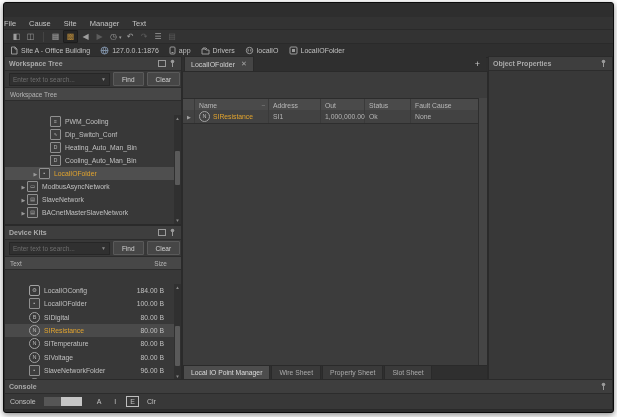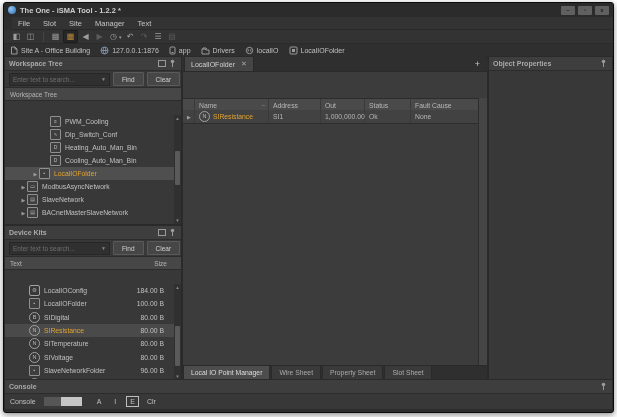--- a/index.html
+++ b/index.html
@@ -4,21 +4,21 @@
 <style>
   html,body{margin:0;padding:0;}
   body{width:617px;height:417px;background:#ffffff;font-family:"Liberation Sans",sans-serif;position:relative;overflow:hidden;}
   .window{position:absolute;left:3px;top:2px;width:609px;height:409px;background:#2e2e2e;border:1px solid #0c0c0c;border-radius:3px;box-shadow:0 2px 6px rgba(0,0,0,.45);overflow:hidden;}
   
   .titlebar{position:absolute;left:0;top:0;right:0;height:14px;background:#2b2b2b;display:flex;align-items:center;padding:0 4px;}
   .logo{width:8px;height:8px;border-radius:50%;background:radial-gradient(circle at 35% 35%,#8fc3f0,#2f6fb4);margin-right:4px;flex:none;}
   .title-text{font-size:7.5px;font-weight:bold;color:#cfcfcf;white-space:nowrap;flex:1;}
   .winbtn{width:14px;height:9px;background:#606060;border-radius:1px;color:#222;font-size:6px;line-height:9px;text-align:center;margin-left:3px;flex:none;font-weight:bold;}
   
-  .menubar{position:absolute;left:8px;top:14px;right:0;height:12px;background:#333333;border-bottom:1px solid #2a2a2a;display:flex;align-items:center;padding-left:6px;}
+  .menubar{position:absolute;left:0;top:14px;right:0;height:12px;background:#333333;border-bottom:1px solid #2a2a2a;display:flex;align-items:center;}
   .menu-item{font-size:7.5px;color:#c4c4c4;margin-right:13px;}
   
   .toolbar{position:absolute;left:0;top:27px;right:0;height:13px;background:#333333;border-bottom:1px solid #2a2a2a;display:flex;align-items:center;padding-left:6px;}
   .tbtn{width:13px;height:11px;display:flex;align-items:center;justify-content:center;font-size:8px;color:#9d9d9d;margin-right:1px;border-radius:1px;}
   .tbtn.pressed{background:#262626;border:1px solid #1d1d1d;color:#b88a3a;}
   .tbtn.dim{color:#5c5c5c;}
   .tsep{width:1px;height:10px;background:#444;margin:0 5px;}
   .tcaret{font-size:5px;color:#9d9d9d;margin-left:-2px;margin-right:2px;}
   
   .breadcrumb{position:absolute;left:0;top:41px;right:0;height:13px;background:#2f2f2f;border-bottom:1px solid #262626;display:flex;align-items:center;padding-left:6px;}
@@ -90,31 +90,24 @@
   .meter .m-light{width:21px;background:#c6c6c6;}
   .cbtn{font-size:7px;color:#c0c0c0;margin-right:7px;padding:1px 3px;}
   .cbtn.active{border:1px solid #bdbdbd;margin-right:5px;}
   svg .st{stroke:#9a9a9a;fill:none;stroke-width:1;}
 </style>
 </head>
 <body>
 
 <div class="window">
 
-  <div class="titlebar">
-    <div class="logo"></div>
-    <div class="title-text">The One - iSMA Tool - 1.2.2 *</div>
-    <div class="winbtn">–</div>
-    <div class="winbtn">▫</div>
-    <div class="winbtn">x</div>
-  </div>
 
   <div class="menubar">
     <span class="menu-item">File</span>
-    <span class="menu-item">Slot</span>
+    <span class="menu-item">Cause</span>
     <span class="menu-item">Site</span>
     <span class="menu-item">Manager</span>
     <span class="menu-item">Text</span>
   </div>
 
   <div class="toolbar">
     <span class="tbtn">◧</span>
     <span class="tbtn">◫</span>
     <span class="tsep"></span>
     <span class="tbtn">▦</span>

